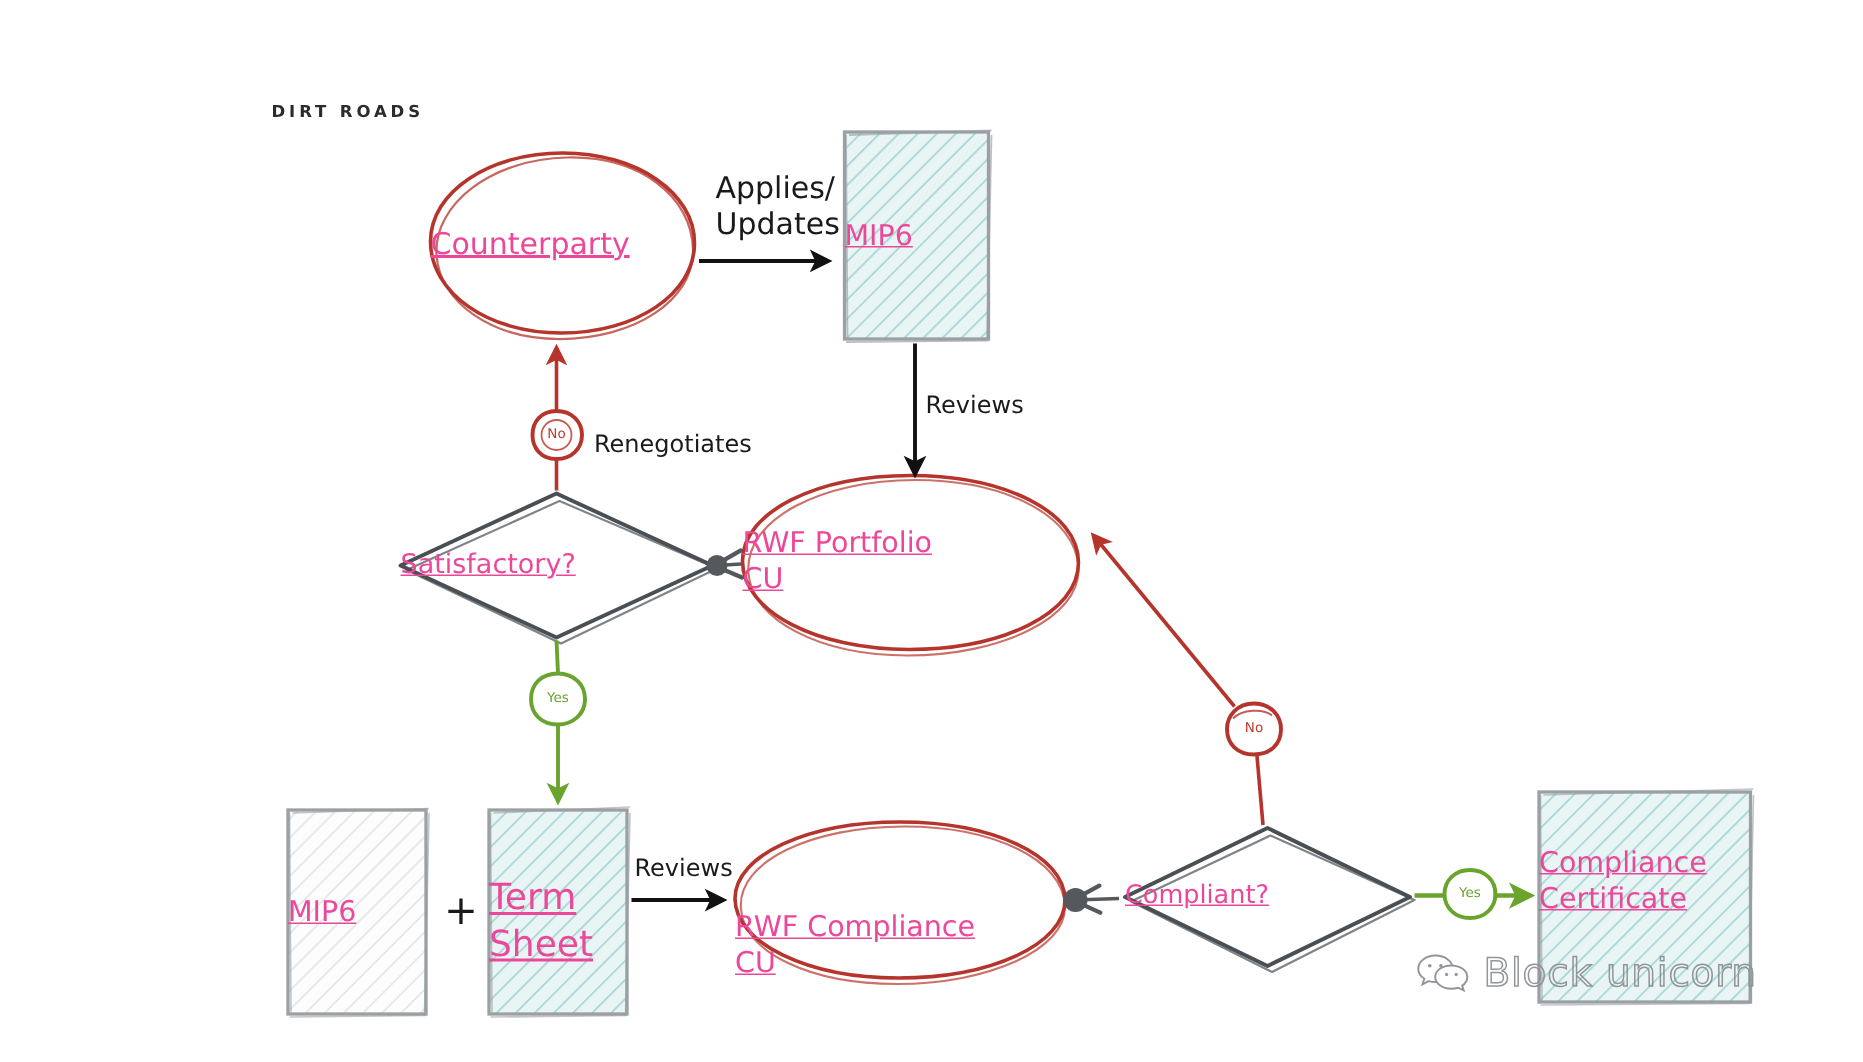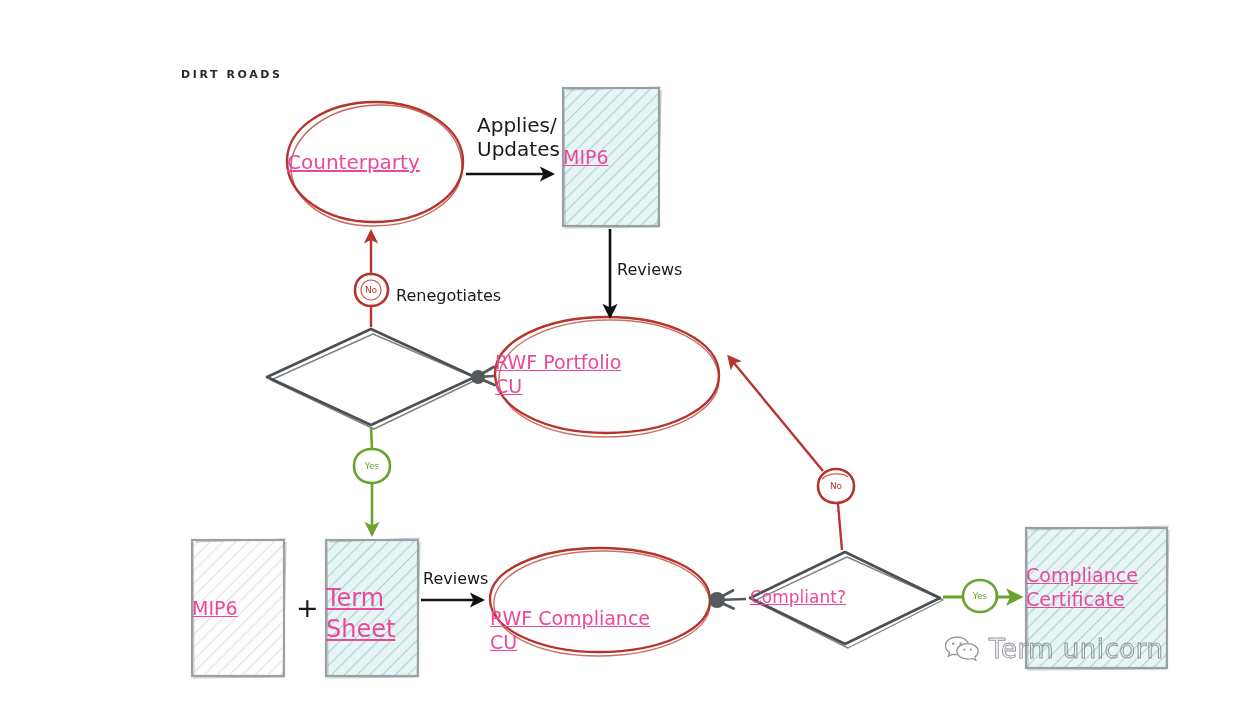--- a/index.html
+++ b/index.html
@@ -234,20 +234,21 @@
     </g>
   </svg>
 
   <div class="node-text" style="left:287px; top:150px; width:176px; font-size:20px;">Counterparty</div>
 
   <div class="node-text" style="left:563px; top:145px; width:96px; font-size:19px;">MIP6</div>
 
   <div class="node-text" style="left:495px; top:350px; width:269px; font-size:19px;">RWF Portfolio
 CU</div>
 
+  <div class="node-text" style="left:267px; top:365px; width:208px; font-size:18px;">Satisfactory?</div>
 
   <div class="node-text" style="left:192px; top:596px; width:92px; font-size:19px;">MIP6</div>
 
   <div class="node-text" style="left:326px; top:583px; width:92px; font-size:24px;">Term
 Sheet</div>
 
   <div class="node-text" style="left:490px; top:606px; width:220px; font-size:19px;">RWF Compliance
 CU</div>
 
   <div class="node-text" style="left:750px; top:587px; width:190px; font-size:17px;">Compliant?</div>
@@ -276,16 +277,16 @@
       <path d="M 13 3 C 6.5 3 1.5 7 1.5 11.8 C 1.5 14.5 3.1 16.9 5.6 18.5 L 4.3 22.2 L 8.5 20.1
                C 9.9 20.5 11.4 20.7 13 20.7 C 19.5 20.7 24.5 16.7 24.5 11.8 C 24.5 7 19.5 3 13 3 Z" fill="none" stroke="#8d9197" stroke-width="1.3"></path>
       <circle cx="9.2" cy="9.8" r="1.2" fill="#8d9197"></circle>
       <circle cx="16.6" cy="9.8" r="1.2" fill="#8d9197"></circle>
       <path d="M 23.5 9.6 C 29.5 9.6 34.2 13.1 34.2 17.3 C 34.2 19.6 32.9 21.7 30.8 23.1
                L 31.8 26.3 L 28.2 24.5 C 26.8 24.9 25.2 25.1 23.5 25.1 C 17.5 25.1 12.8 21.6 12.8 17.3
                C 12.8 13.1 17.5 9.6 23.5 9.6 Z" fill="#ffffff" stroke="#8d9197" stroke-width="1.3"></path>
       <circle cx="20.4" cy="15.6" r="1.1" fill="#8d9197"></circle>
       <circle cx="26.8" cy="15.6" r="1.1" fill="#8d9197"></circle>
     </svg>
-    <span class="wm-text">Term unicorn</span>
+    <span class="wm-text">Block unicorn</span>
   </div>
 
 </div>
 
 </body></html>

